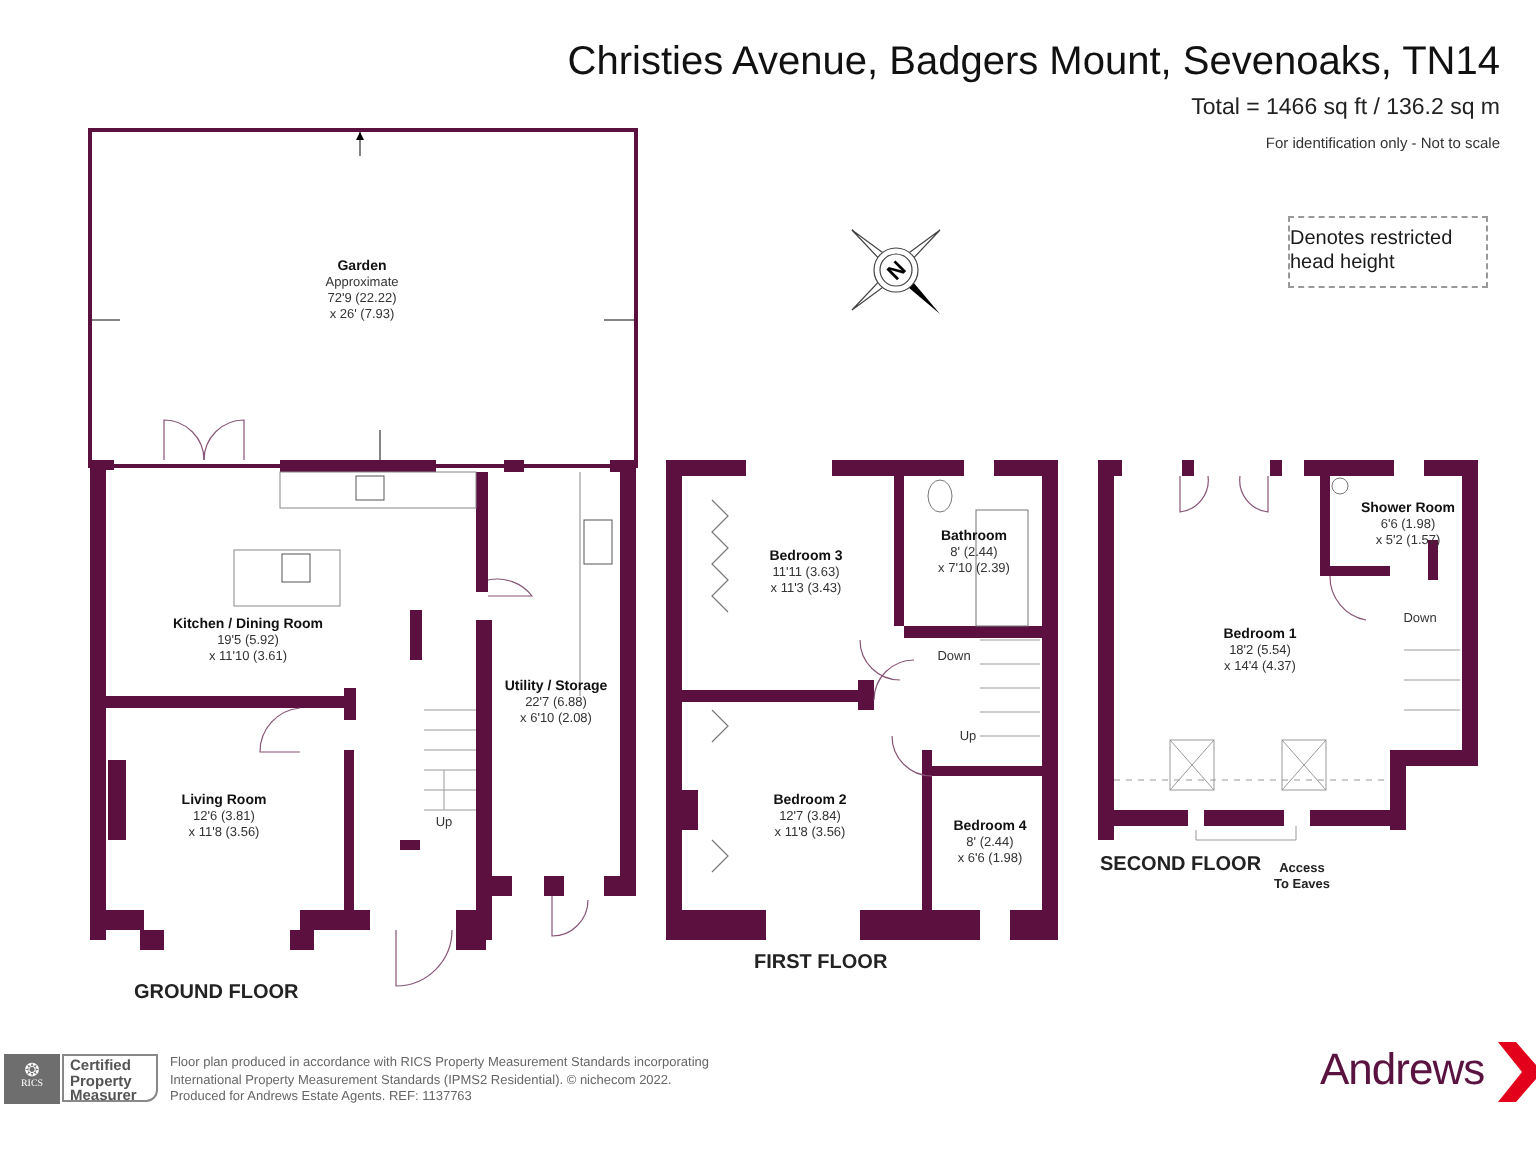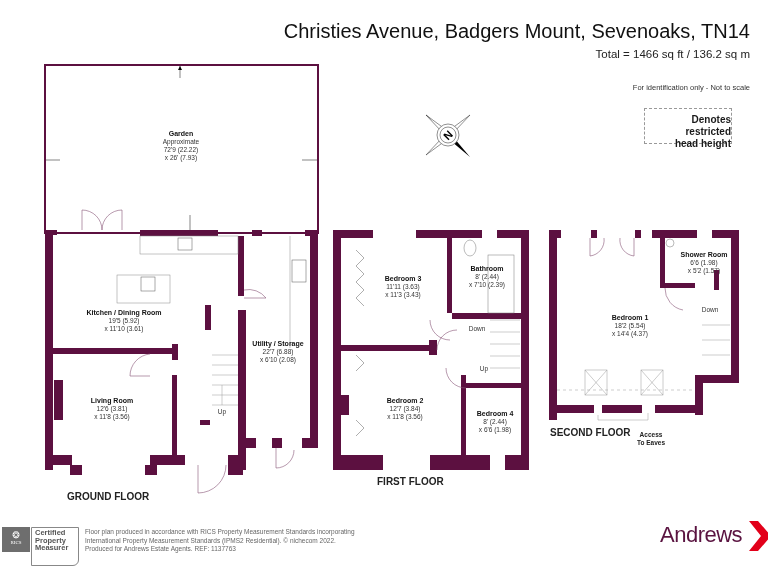--- a/index.html
+++ b/index.html
@@ -1,28 +1,28 @@
 <!DOCTYPE html>
 <html><head>
 <meta charset="utf-8">
 <style>
   html, body { margin:0; padding:0; background:#ffffff; }
   body { width:768px; height:576px; position:relative; overflow:hidden; font-family:"Liberation Sans", sans-serif; color:#1a1a1a; }
   .title { position:absolute; right:18px; top:20px; font-size:20px; font-weight:normal; color:#111; white-space:nowrap; }
   .areas { position:absolute; right:18px; top:48px; text-align:right; font-size:11.5px; line-height:13.5px; color:#222; }
-  .areas .note { font-size:7.5px; margin-top:19px; color:#333; }
-  .legend { position:absolute; left:644px; top:108px; width:88px; height:36px; border:1px dashed #999; font-size:10px; font-weight:bold; text-align:right; line-height:12px; padding-top:5px; box-sizing:border-box; }
+  .areas .note { font-size:7.5px; margin-top:3px; color:#333; }
+  .legend { position:absolute; left:644px; top:108px; width:100px; height:36px; border:1px dashed #999; font-size:10px; font-weight:normal; text-align:left; line-height:12px; padding-top:5px; box-sizing:border-box; }
   .plan { position:absolute; left:0; top:0; }
   .lbl { position:absolute; text-align:center; font-size:6.5px; line-height:8px; color:#333; white-space:nowrap; transform:translateX(-50%); }
   .lbl b { font-size:7px; color:#111; display:block; }
   .floor-label { position:absolute; font-size:10px; font-weight:bold; color:#222; }
   .footer-logo { position:absolute; left:2px; top:527px; width:78px; height:25px; }
   .rics { position:absolute; left:0; top:0; width:28px; height:25px; background:#6e6e6e; color:#fff; font-size:5px; text-align:center; font-family:"Liberation Serif", serif; }
   .rics .gl { font-size:9px; display:block; margin-top:3px; }
-  .cert { position:absolute; left:29px; top:0; width:48px; height:39px; border:1px solid #888; border-radius:0 0 6px 0; font-size:7.5px; font-weight:bold; color:#555; line-height:7.5px; padding:1px 0 0 3px; box-sizing:border-box; }
+  .cert { position:absolute; left:29px; top:0; width:48px; height:24px; border:1px solid #888; border-radius:0 0 6px 0; font-size:7.5px; font-weight:bold; color:#555; line-height:7.5px; padding:1px 0 0 3px; box-sizing:border-box; }
   .footer-text { position:absolute; left:85px; top:528px; font-size:6.5px; line-height:8.5px; color:#666; }
   .brand { position:absolute; left:660px; top:522px; font-size:22px; font-weight:normal; color:#5a1340; letter-spacing:-0.5px; }
   .chev { position:absolute; left:749px; top:521px; width:22px; height:30px; }
 </style>
 </head>
 <body>
 
 <div class="title">Christies Avenue, Badgers Mount, Sevenoaks, TN14</div>
 <div class="areas">
   <div>Total = 1466 sq ft / 136.2 sq m</div>

